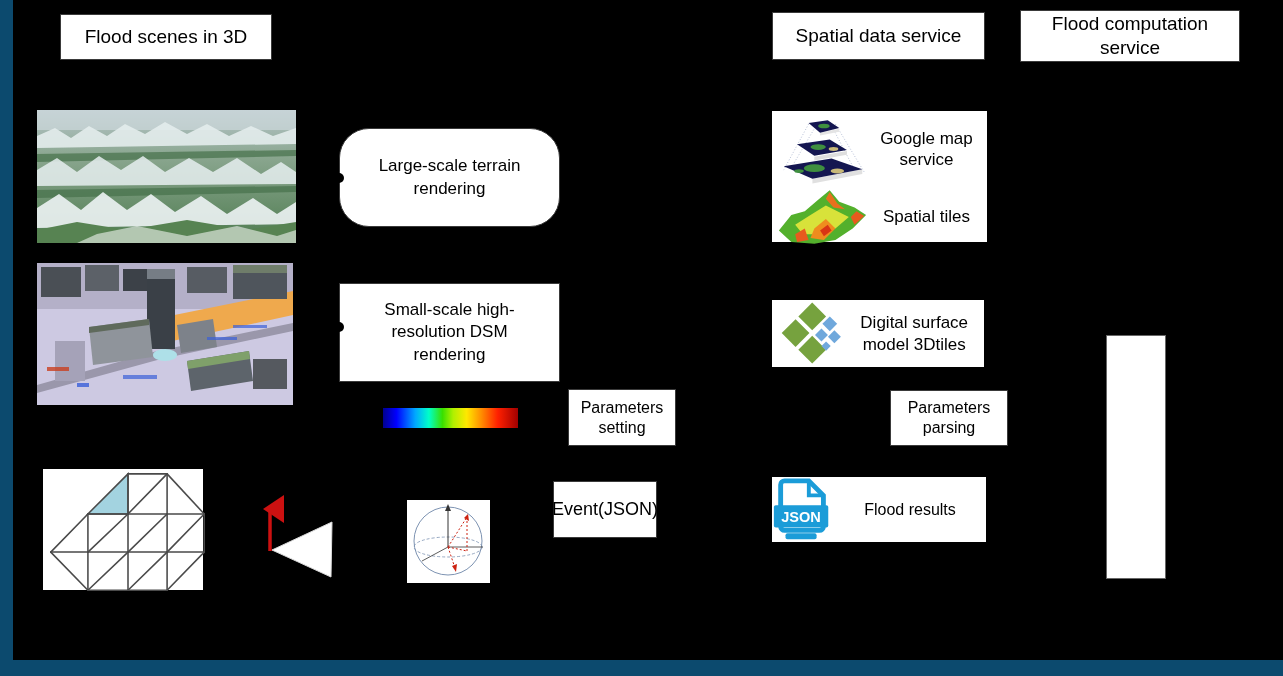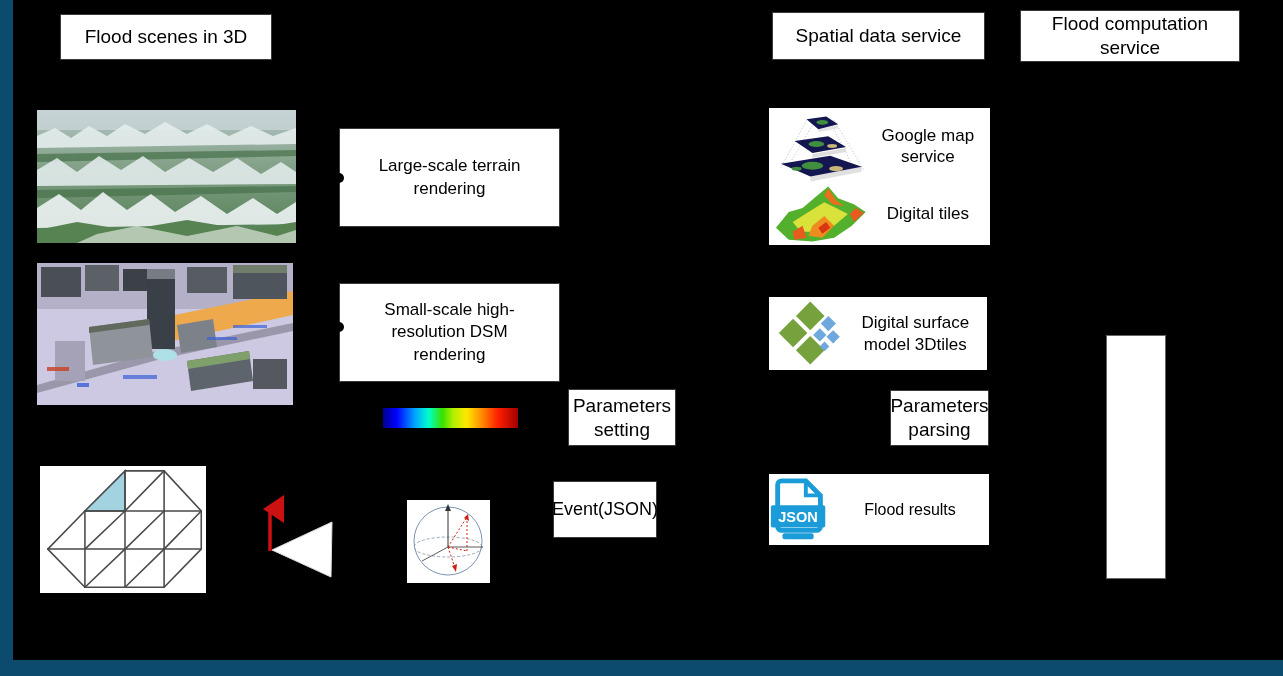--- a/index.html
+++ b/index.html
@@ -5,22 +5,22 @@
   html,body{margin:0;padding:0;background:#ffffff;}
   .stage{position:relative;width:1283px;height:676px;background:#0c4a6e;overflow:hidden;
          font-family:"Liberation Sans",sans-serif;color:#000;}
   .panel{position:absolute;left:13px;top:0;width:1270px;height:660px;background:#000;}
   .abs{position:absolute;}
   .wbox{position:absolute;background:#fff;border:1.5px solid #3a3a3a;display:flex;
         align-items:center;justify-content:center;text-align:center;box-sizing:border-box;}
   .wbox .lbl{display:block;}
   .title{font-size:19px;line-height:1.25;}
   .label17{font-size:17px;line-height:1.3;}
-  .label16{font-size:19px;line-height:1.25;}
-  .card{position:absolute;background:#fff;border:3px solid #000000;box-sizing:border-box;}
+  .label16{font-size:16px;line-height:1.25;}
+  .card{position:absolute;background:#fff;border:6px solid #000000;box-sizing:border-box;}
   .dot{position:absolute;width:10px;height:10px;border-radius:50%;background:#000;}
   .colorbar{position:absolute;left:383px;top:408px;width:135px;height:20px;}
   .svgblock{display:block;}
   .row{display:flex;align-items:center;}
   .iconlabel{font-size:17px;line-height:1.25;text-align:center;}
 </style>
 </head>
 <body>
 
 <div class="stage">
@@ -111,21 +111,21 @@
   <svg class="abs svgblock" style="left:243px;top:495px;" width="95" height="88" viewBox="0 0 95 88">
     <defs>
       <marker id="ra" markerWidth="8" markerHeight="8" refX="4" refY="2" orient="auto">
         <polygon points="0,6 4,0 8,6" fill="#cc1111"></polygon>
       </marker>
     </defs>
     <line x1="27" y1="56" x2="27" y2="14" stroke="#cc1111" stroke-width="3.5" marker-end="url(#ra)"></line>
     <polygon points="29,55 89,27 88,82" fill="#ffffff" stroke="#d9d9d9" stroke-width="1"></polygon>
   </svg>
 
-  <div class="wbox label17" style="left:339px;top:128px;width:221px;height:99px;padding:6px 14px;">
+  <div class="wbox label17" style="left:339px;top:128px;width:221px;height:99px;padding:6px 14px;border-radius:30px;">
     <span class="lbl">Large-scale terrain rendering</span>
     <span class="dot" style="left:-6px;top:44px;"></span>
   </div>
 
   <div class="wbox label17" style="left:339px;top:283px;width:221px;height:99px;padding:0 16px;">
     <span class="lbl">Small-scale high-resolution DSM rendering</span>
     <span class="dot" style="left:-6px;top:38px;"></span>
   </div>
 
   <div class="colorbar" style="position:absolute;left:383px;top:408px;width:135px;height:20px;background:linear-gradient(90deg,#000090 0%,#0000ff 10%,#00a8ff 24%,#00ffc8 34%,#38e000 44%,#b0f000 52%,#ffe800 62%,#ff8c00 73%,#ff2000 85%,#a00000 100%)"></div>
@@ -189,42 +189,42 @@
     <div class="row" style="height:64px;">
       <svg class="svgblock" width="98" height="64" viewBox="0 0 98 64">
         <polygon points="3,46 16,30 30,26 44,14 56,4 66,16 82,22 94,30 80,44 62,56 40,60 16,58" fill="#53b02c"></polygon>
         <polygon points="20,40 36,30 52,20 64,26 76,32 62,44 44,50 28,50" fill="#d8e23a"></polygon>
         <polygon points="56,6 64,18 72,24 60,22 52,13" fill="#e8701e"></polygon>
         <polygon points="40,44 52,34 62,44 50,56 36,54" fill="#ef8c1e"></polygon>
         <polygon points="46,46 54,40 58,46 50,52" fill="#d93414"></polygon>
         <polygon points="20,50 30,44 34,56 22,58" fill="#e85a1e"></polygon>
         <polygon points="84,26 92,31 82,40 78,32" fill="#e85a1e"></polygon>
       </svg>
-      <div class="iconlabel" style="width:118px;">Digital tiles</div>
+      <div class="iconlabel" style="width:118px;">Spatial tiles</div>
     </div>
   </div>
 
   <div class="card row" style="left:766px;top:294px;width:224px;height:79px;padding:0 6px;">
     <svg class="svgblock" width="74" height="72" viewBox="0 0 74 74">
       <g fill="#76a23e">
         <polygon points="37,3 52,18 37,33 22,18"></polygon>
         <polygon points="19,21 34,36 19,51 4,36"></polygon>
         <polygon points="37,39 52,54 37,69 22,54"></polygon>
       </g>
       <g fill="#6fa8dc">
         <polygon points="56,18 64,26 56,34 48,26"></polygon>
         <polygon points="47,31 54,38 47,45 40,38"></polygon>
         <polygon points="61,33 68,40 61,47 54,40"></polygon>
         <polygon points="52,45 57,50 52,55 47,50"></polygon>
       </g>
     </svg>
     <div class="iconlabel" style="width:138px;margin-left:4px;">Digital surface model 3Dtiles</div>
   </div>
 
-  <div class="wbox label16" style="left:890px;top:390px;width:99px;height:56px;">
+  <div class="wbox label16" style="left:890px;top:390px;width:118px;height:56px;">
     <span class="lbl">Parameters parsing</span>
   </div>
 
   <div class="card row" style="left:766px;top:471px;width:226px;height:77px;padding:0 0;">
     <svg class="svgblock" width="62" height="68" viewBox="0 0 62 70">
       <path d="M12,5 h25 l15,15 v32 a4,4 0 0 1 -4,4 h-36 a4,4 0 0 1 -4,-4 v-43 a4,4 0 0 1 4,-4 z" fill="#ffffff" stroke="#1b9cd8" stroke-width="5"></path>
       <path d="M37,5 v15 h15" fill="none" stroke="#1b9cd8" stroke-width="4"></path>
       <rect x="1" y="30" width="56" height="23" rx="2" fill="#1b9cd8"></rect>
       <text x="29" y="47" text-anchor="middle" font-size="15" font-weight="bold" font-family="Liberation Sans, sans-serif" fill="#ffffff">JSON</text>
       <rect x="13" y="59" width="32" height="6" rx="2" fill="#1b9cd8"></rect>

